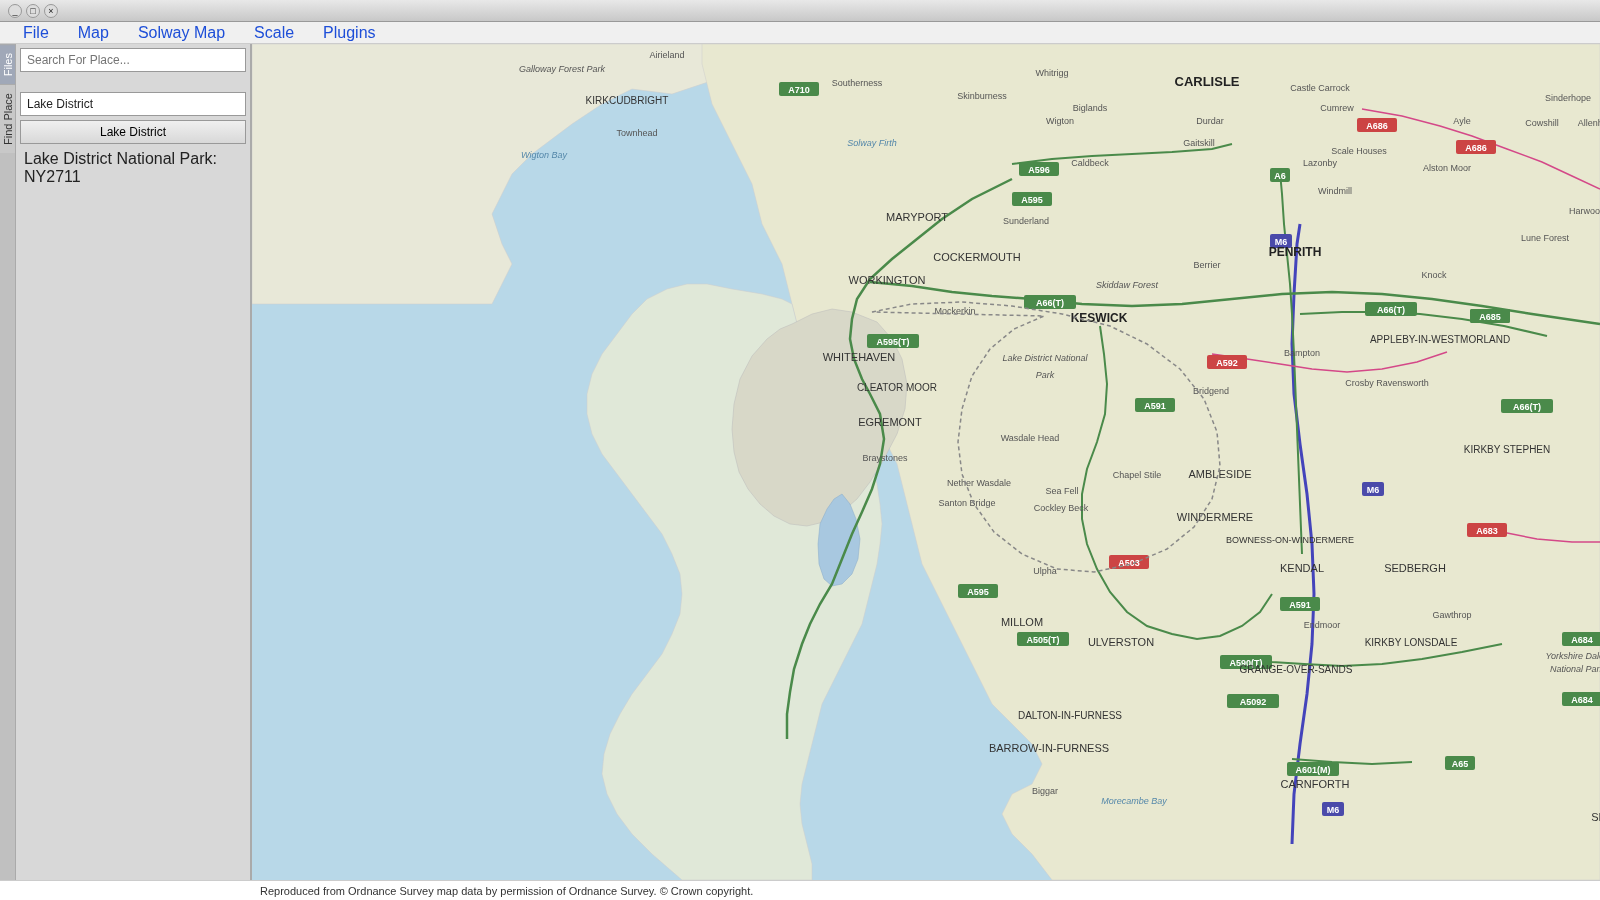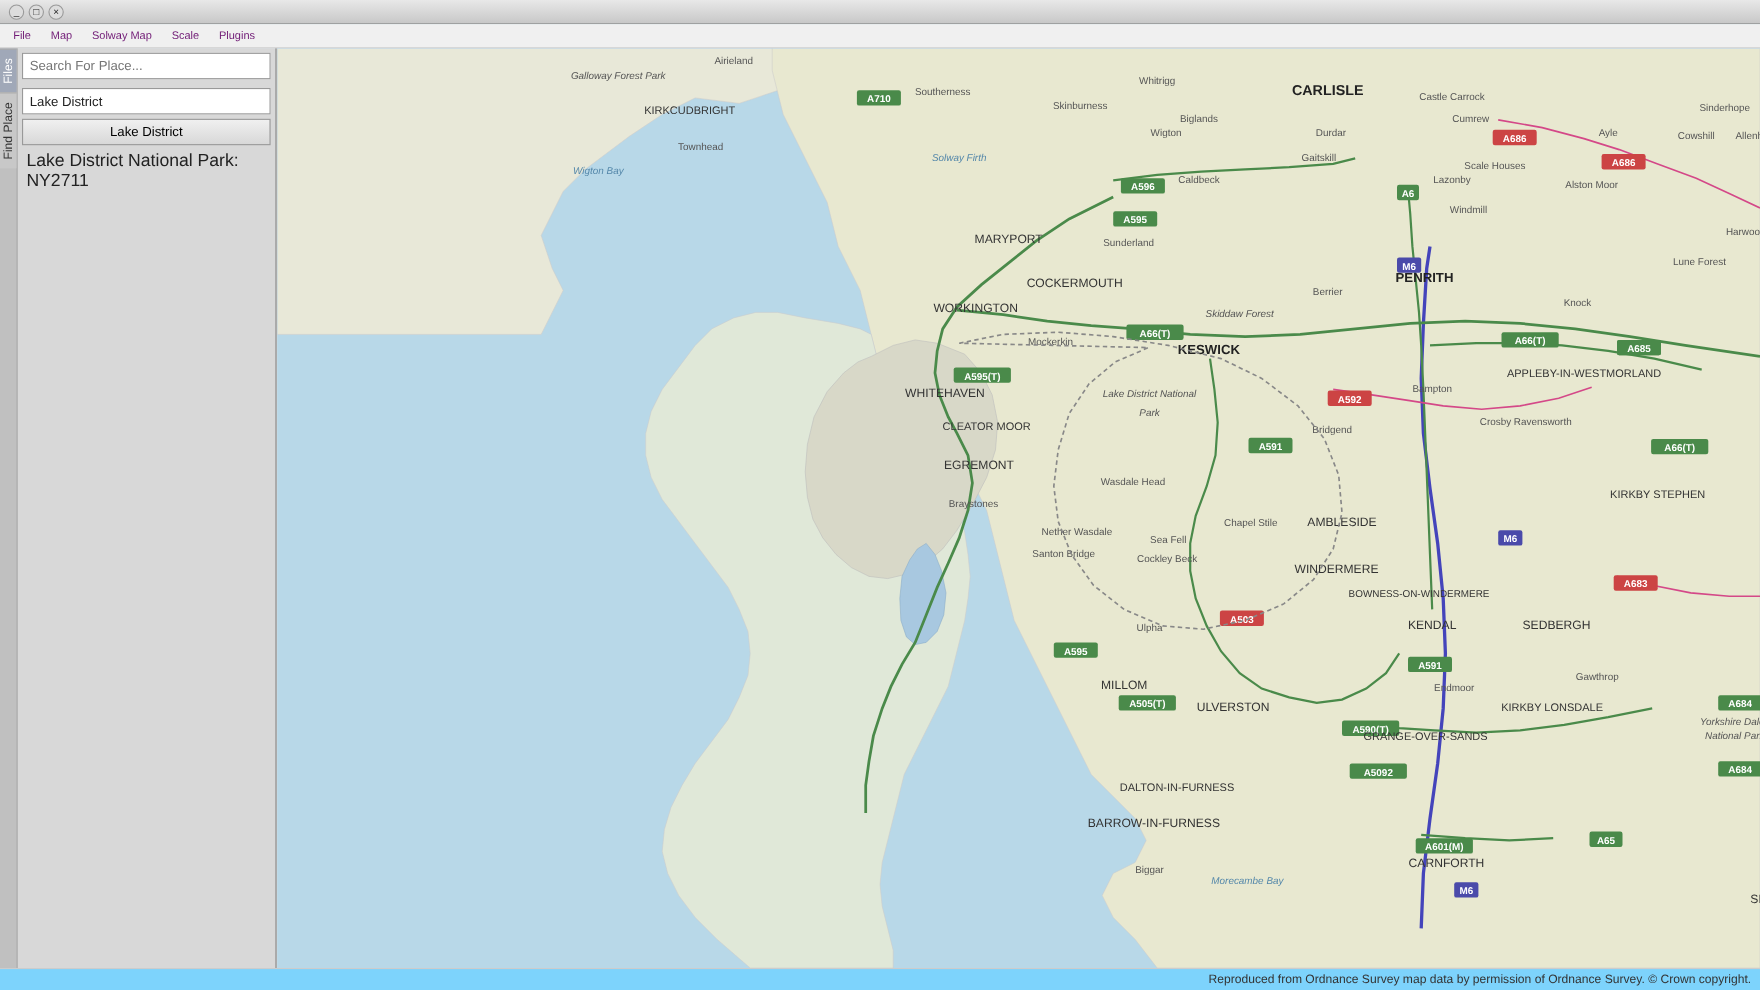--- a/index.html
+++ b/index.html
@@ -19,21 +19,21 @@
       background: #ddd; display: flex; align-items: center; justify-content: center; font-size: 9px; cursor: pointer;
     }
 
     
     #menubar {
       position: absolute; top: 22px; left: 0; right: 0; height: 22px;
       background: #f0f0f0; border-bottom: 1px solid #ccc;
       display: flex; align-items: center; padding: 0 4px; gap: 2px;
     }
     .menu-item {
-      padding: 2px 8px; font-size: 10px; color: #701a75; cursor: pointer;
+      padding: 2px 8px; font-size: 16px; color: #1d4ed8; cursor: pointer; margin-left: 11px;
     }
 
     
     #left-panel {
       position: absolute; top: 44px; left: 0; width: 252px; bottom: 20px;
       background: #d8d8d8; border-right: 2px solid #aaa;
       display: flex;
     }
 
     
@@ -49,21 +49,21 @@
     .side-tab-item.active { background: #a0a8b8; color: #fff; }
 
     
     #panel-content {
       flex: 1; display: flex; flex-direction: column; padding: 4px;
     }
 
     #search-input {
       width: 100%; padding: 4px 6px; font-size: 12px;
       border: 1px solid #999; background: white; color: #888;
-      margin-bottom: 8px;
+      margin-bottom: 20px;
     }
     #place-input {
       width: 100%; padding: 4px 6px; font-size: 12px;
       border: 1px solid #999; background: white; color: #222;
       margin-bottom: 4px;
     }
     #find-button {
       width: 100%; padding: 4px; font-size: 12px;
       background: linear-gradient(to bottom, #f0f0f0, #d8d8d8);
       border: 1px solid #999; cursor: pointer; margin-bottom: 4px;
@@ -81,23 +81,23 @@
     }
 
     
     #map-svg {
       position: absolute; top: 0; left: 0; width: 100%; height: 100%;
     }
 
     
     #bottombar {
       position: absolute; bottom: 0; left: 0; right: 0; height: 20px;
-      background: #7dd3fc; border-top: 1px solid #ccc;
+      background: #ffffff; border-top: 1px solid #ccc;
       display: flex; align-items: center; padding: 0 8px;
-      font-size: 11px; color: #333; justify-content: flex-end;
+      font-size: 11px; color: #333; justify-content: flex-start;
     }
     #scroll-bar {
       position: absolute; bottom: 0; left: 0; width: 252px; height: 20px;
       background: #d8d8d8; border-top: 1px solid #aaa;
       display: flex; align-items: center;
     }
     .scroll-btn {
       width: 18px; height: 18px; background: #c0c0c0; border: 1px solid #999;
       display: flex; align-items: center; justify-content: center; font-size: 9px; cursor: pointer;
     }

